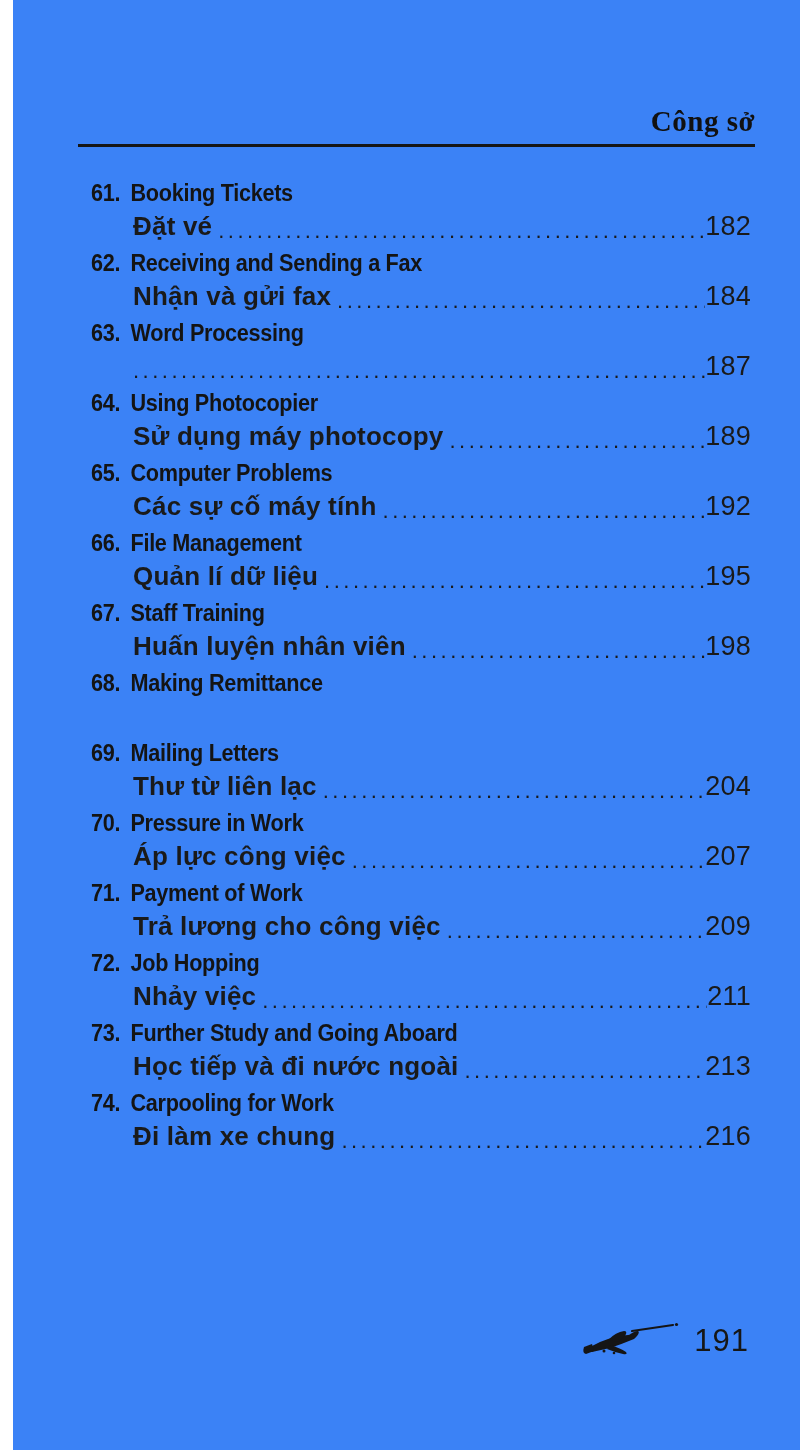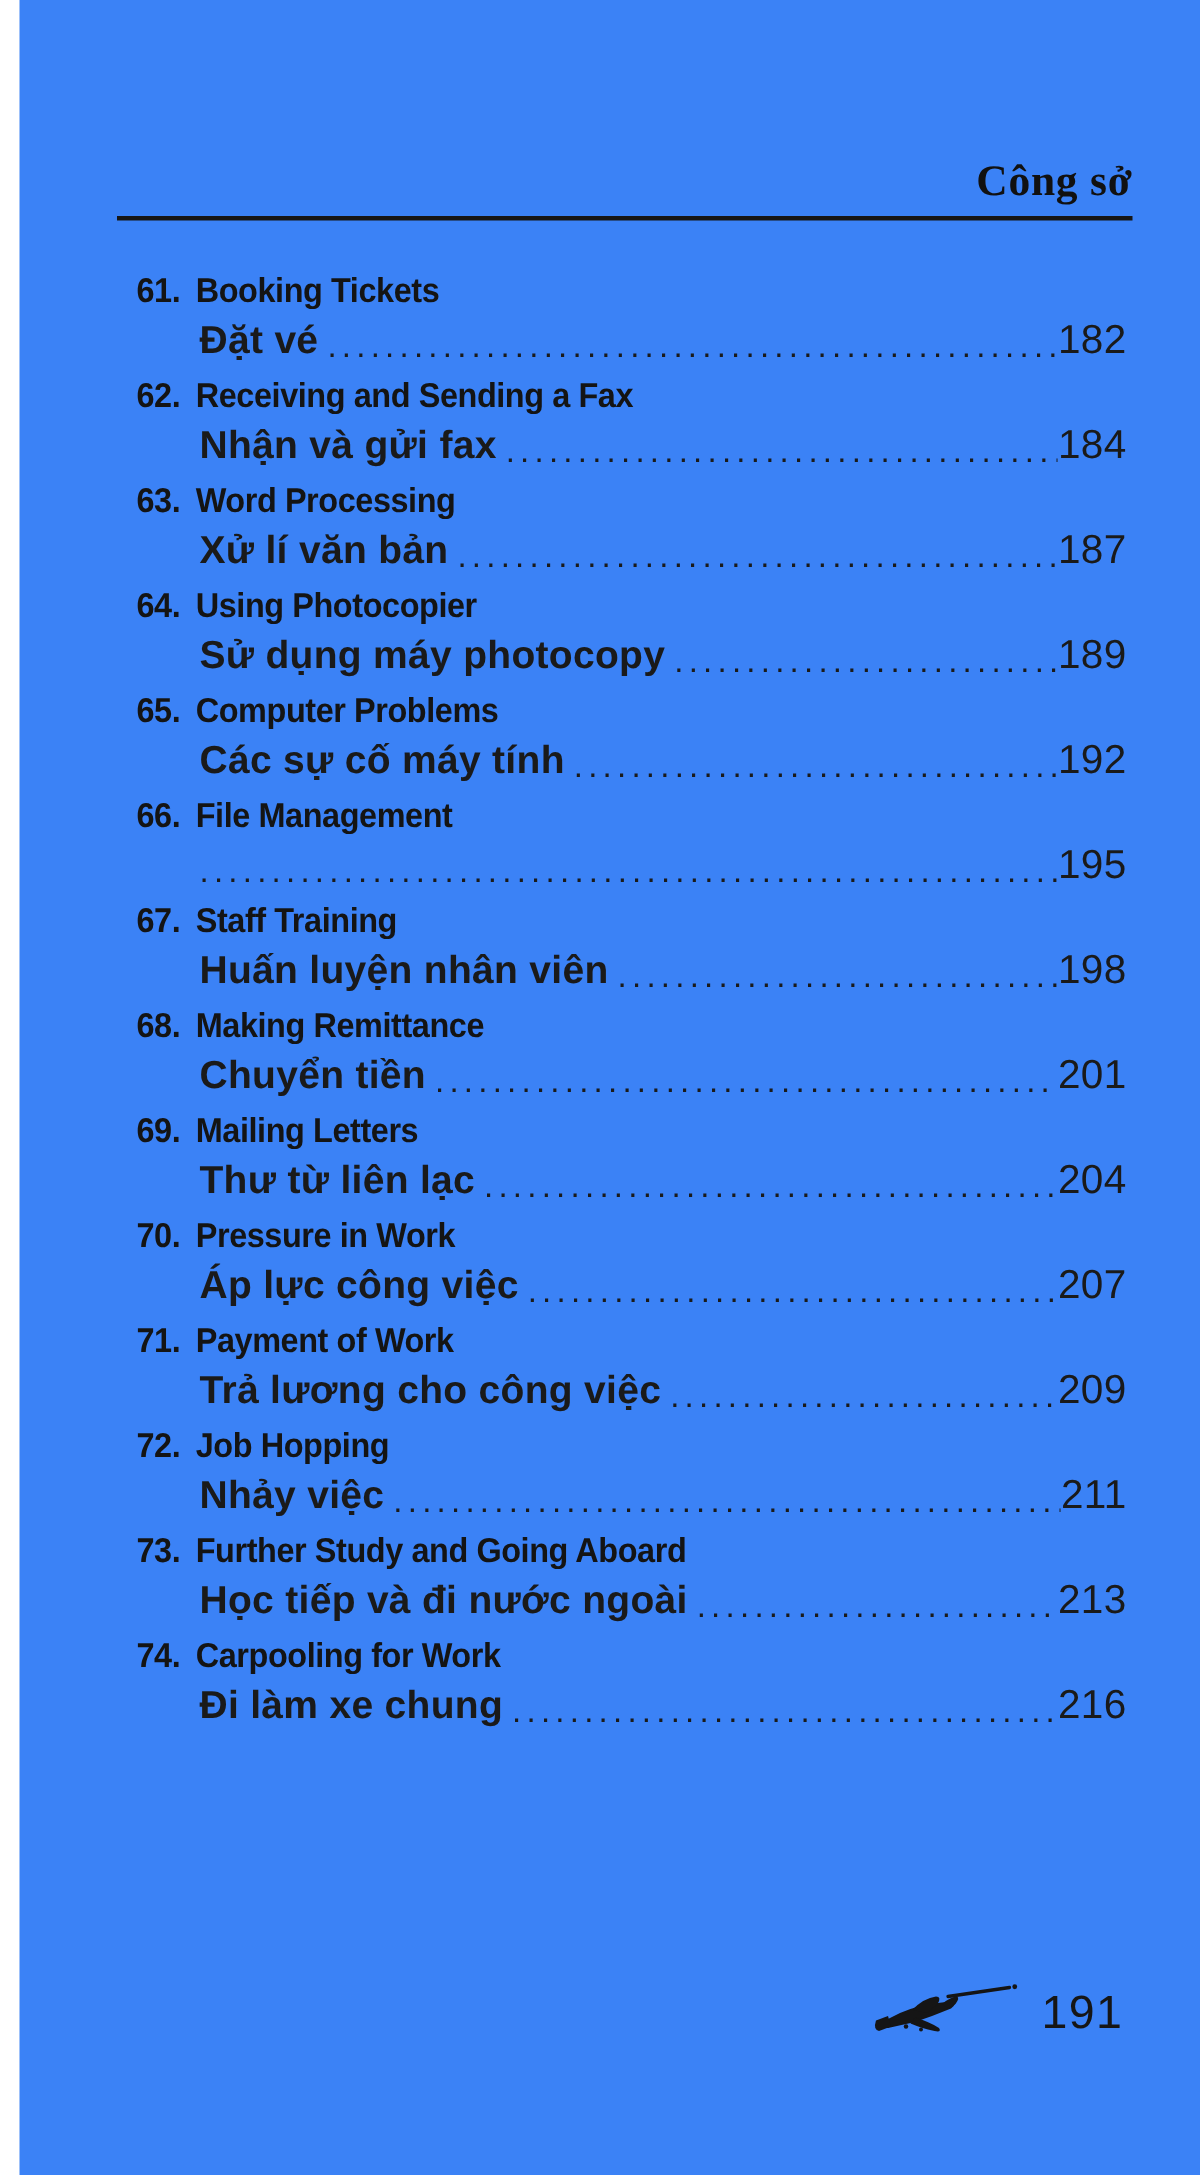--- a/index.html
+++ b/index.html
@@ -148,21 +148,20 @@
         <span class="entry-page">184</span>
       </div>
     </div>
 
     <div class="toc-entry">
       <div class="title-line">
         <span class="entry-num">63.</span>
         <span class="entry-title">Word Processing</span>
       </div>
       <div class="trans-line">
-        <span class="entry-trans">Xử lí văn bản</span>
         <span class="dot-leader"></span>
         <span class="entry-page">187</span>
       </div>
     </div>
 
     <div class="toc-entry">
       <div class="title-line">
         <span class="entry-num">64.</span>
         <span class="entry-title">Using Photocopier</span>
       </div>
@@ -184,20 +183,21 @@
         <span class="entry-page">192</span>
       </div>
     </div>
 
     <div class="toc-entry">
       <div class="title-line">
         <span class="entry-num">66.</span>
         <span class="entry-title">File Management</span>
       </div>
       <div class="trans-line">
+        <span class="entry-trans">Quản lí dữ liệu</span>
         <span class="dot-leader"></span>
         <span class="entry-page">195</span>
       </div>
     </div>
 
     <div class="toc-entry">
       <div class="title-line">
         <span class="entry-num">67.</span>
         <span class="entry-title">Staff Training</span>
       </div>
@@ -205,25 +205,20 @@
         <span class="entry-trans">Huấn luyện nhân viên</span>
         <span class="dot-leader"></span>
         <span class="entry-page">198</span>
       </div>
     </div>
 
     <div class="toc-entry">
       <div class="title-line">
         <span class="entry-num">68.</span>
         <span class="entry-title">Making Remittance</span>
-      </div>
-      <div class="trans-line">
-        <span class="entry-trans">Chuyển tiền</span>
-        <span class="dot-leader"></span>
-        <span class="entry-page">201</span>
       </div>
     </div>
 
     <div class="toc-entry">
       <div class="title-line">
         <span class="entry-num">69.</span>
         <span class="entry-title">Mailing Letters</span>
       </div>
       <div class="trans-line">
         <span class="entry-trans">Thư từ liên lạc</span>

